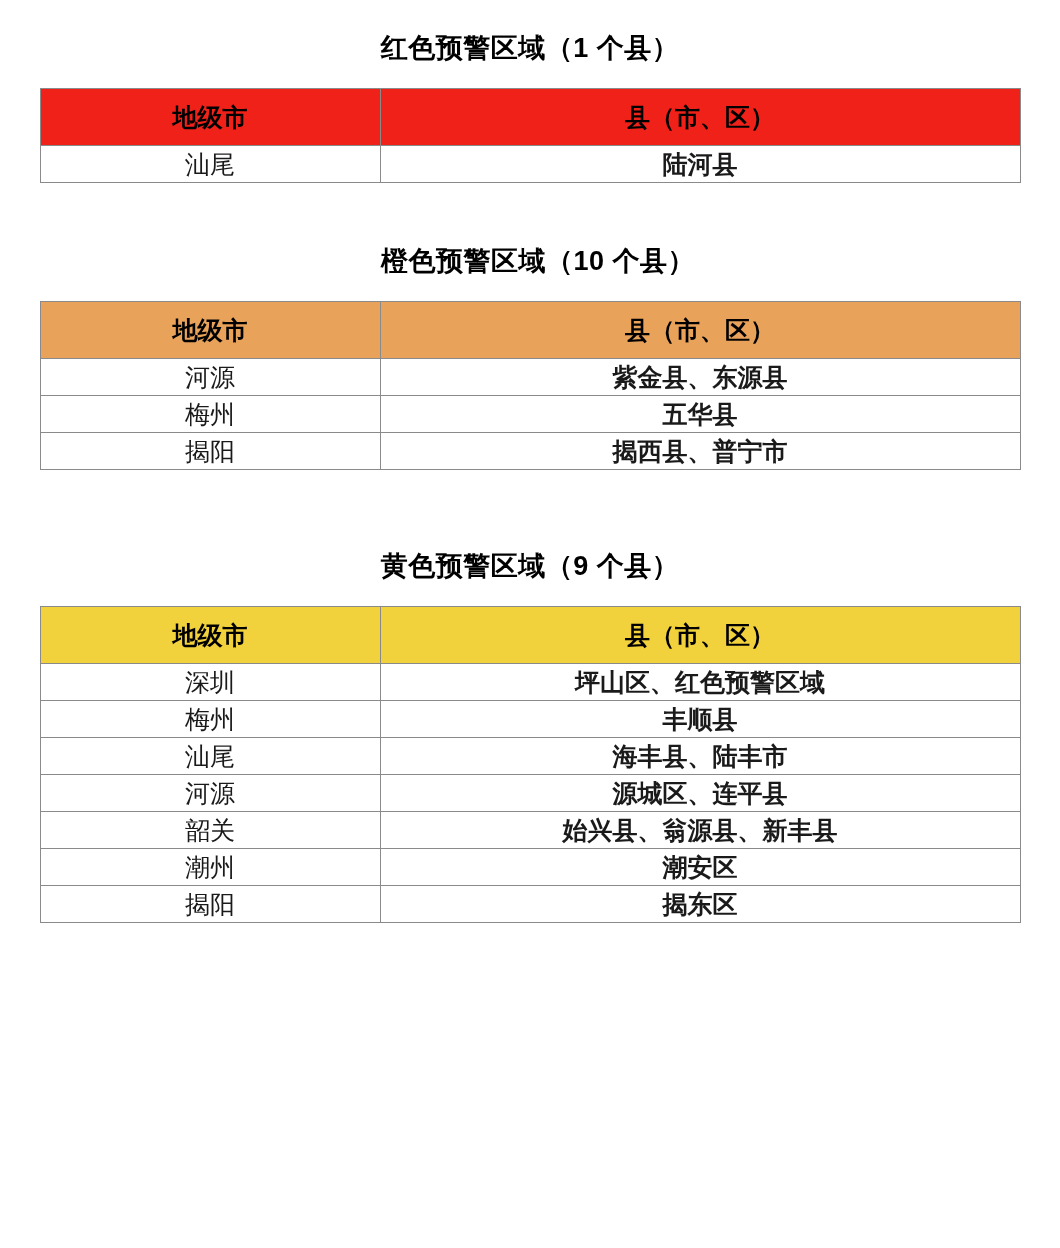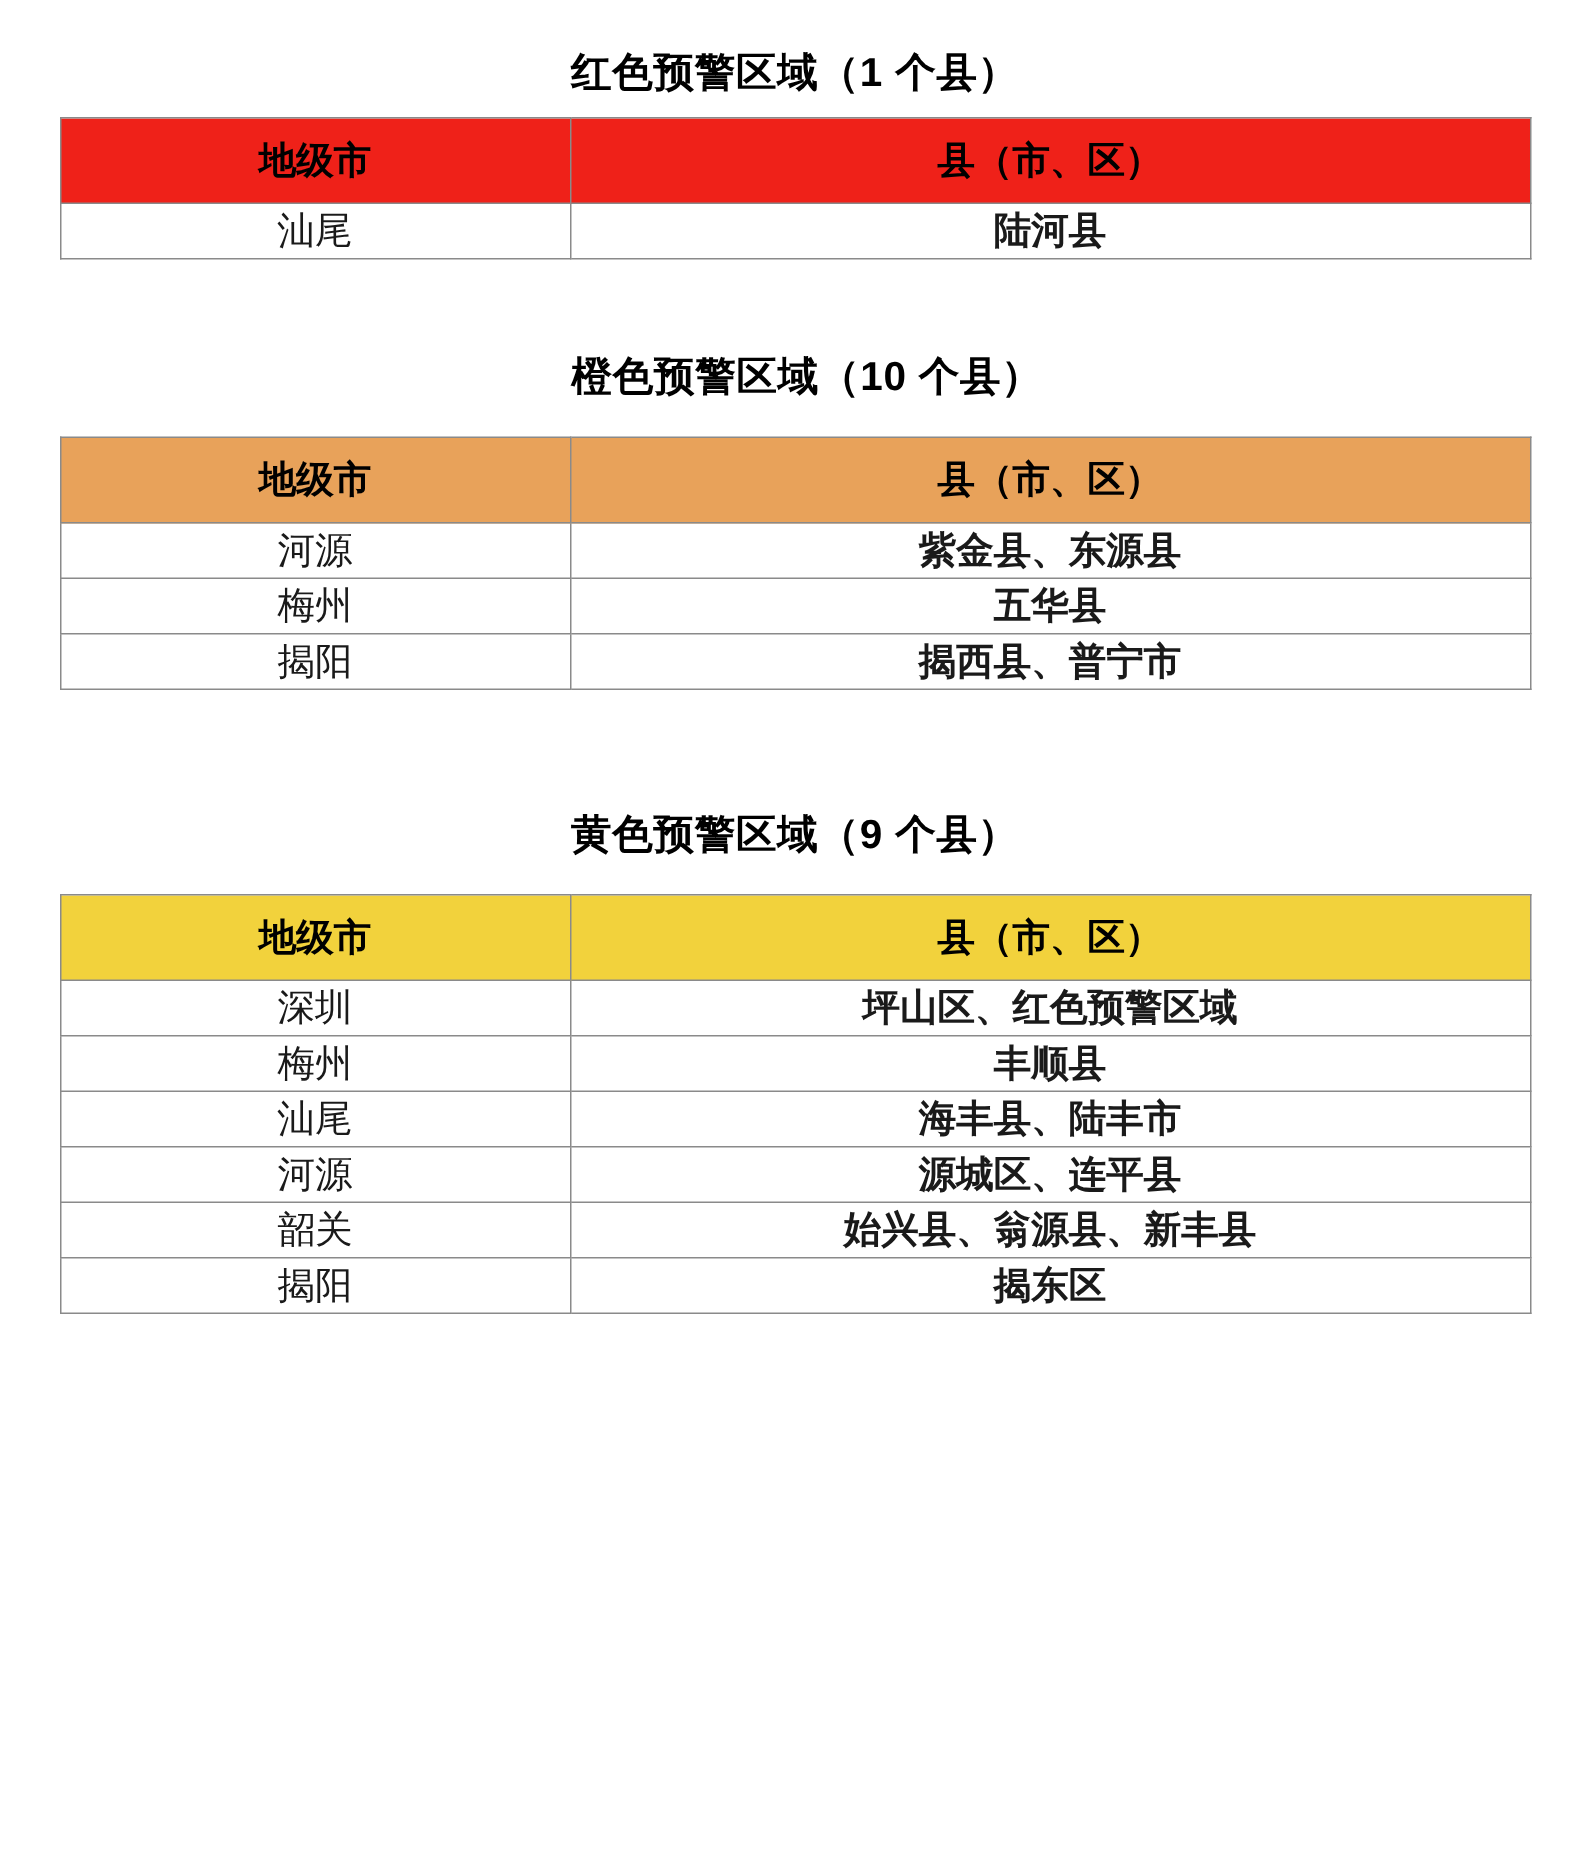--- a/index.html
+++ b/index.html
@@ -22,21 +22,21 @@
   .section {
     width: 100%;
   }
   .section-title {
     text-align: center;
     font-size: 27px;
     font-weight: bold;
     letter-spacing: 0.5px;
     color: #000000;
   }
-  .sec-red .section-title { padding: 30px 0 12px 0; }
+  .sec-red .section-title { padding: 30px 0 22px 0; }
   .sec-orange .section-title { padding: 60px 0 22px 16px; }
   .sec-yellow .section-title { padding: 78px 0 22px 0; }
 
   table.warn-table {
     border-collapse: collapse;
     table-layout: fixed;
     margin: 0 auto;
     width: 980px;
   }
   table.warn-table th,
@@ -151,20 +151,24 @@
         </tr>
         <tr>
           <td class="city">河源</td>
           <td class="counties">源城区、连平县</td>
         </tr>
         <tr>
           <td class="city">韶关</td>
           <td class="counties">始兴县、翁源县、新丰县</td>
         </tr>
         <tr>
+          <td class="city">潮州</td>
+          <td class="counties">潮安区</td>
+        </tr>
+        <tr>
           <td class="city">揭阳</td>
           <td class="counties">揭东区</td>
         </tr>
       </tbody>
     </table>
   </section>
 
   <div class="spacer-bottom"></div>
 </div>
 

